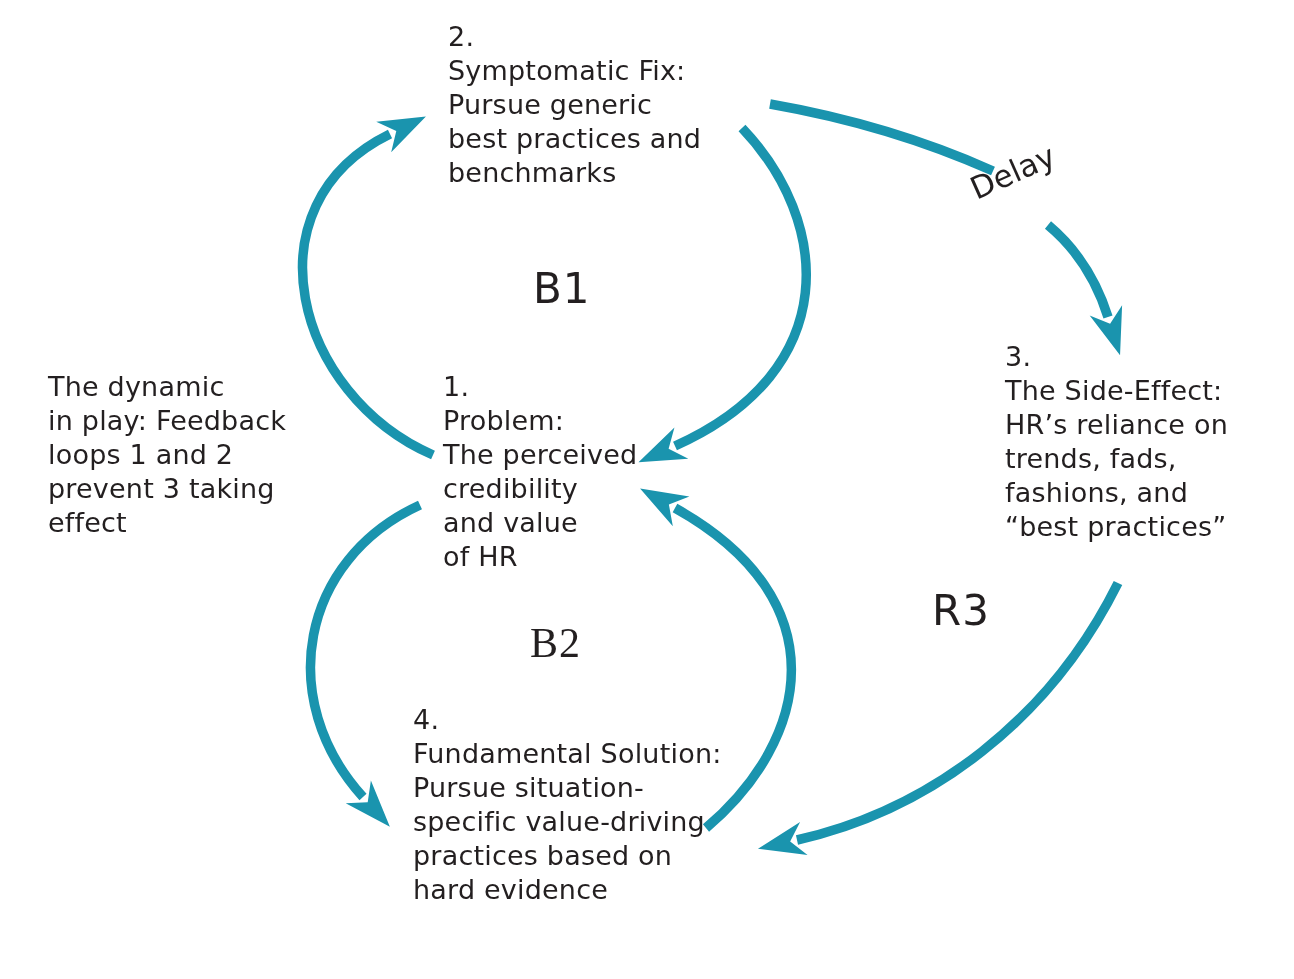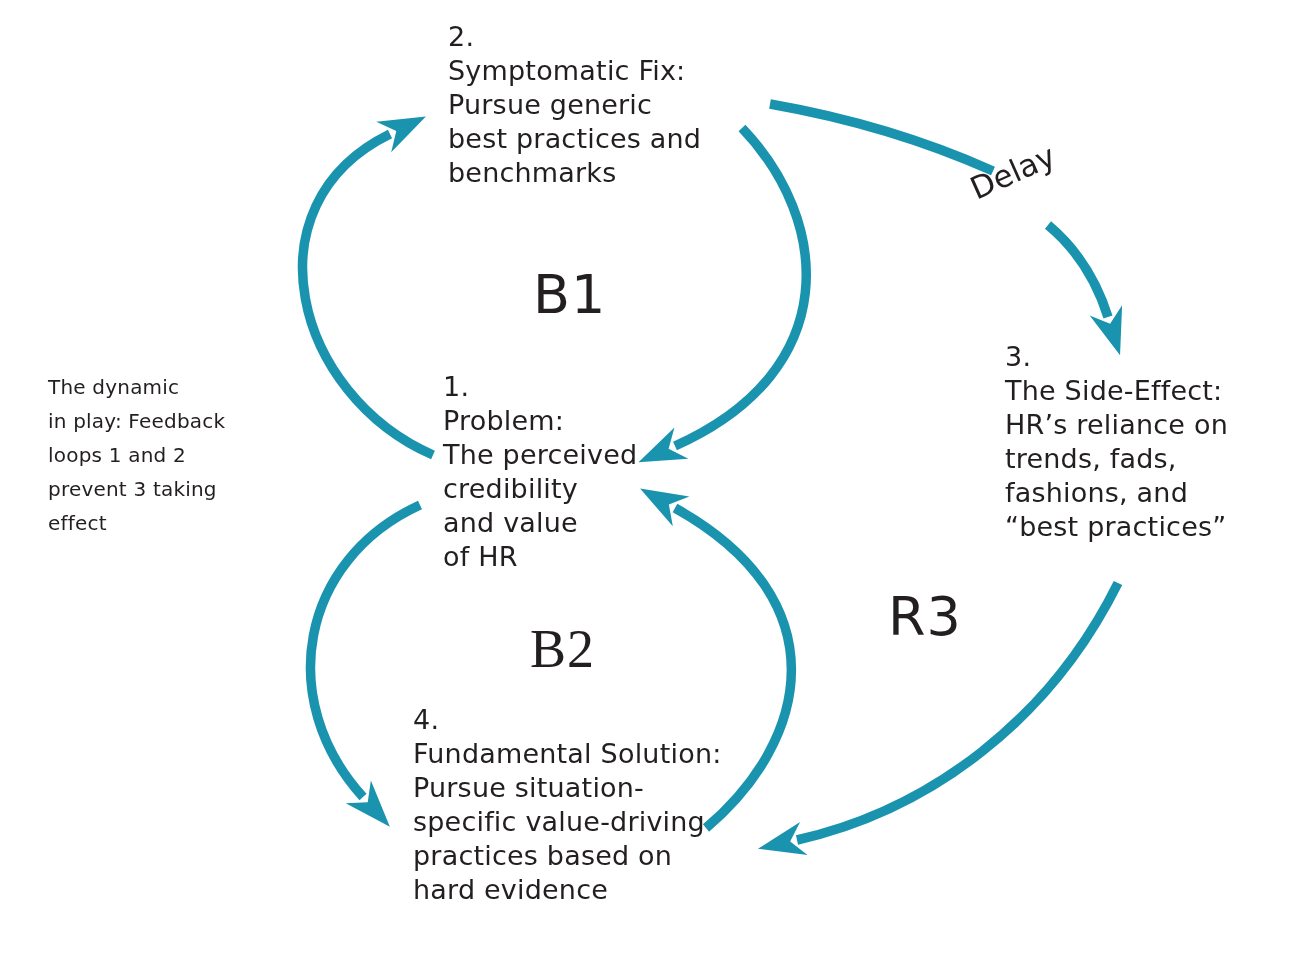--- a/index.html
+++ b/index.html
@@ -30,48 +30,48 @@
   .ah-fill { fill: var(--arrow); }
   .node {
     position: absolute;
     font-size: 27px;
     line-height: 34px;
     white-space: pre-line;
     letter-spacing: 0.2px;
   }
   .loop-label {
     position: absolute;
-    font-size: 54px;
+    font-size: 42px;
     line-height: 1;
     letter-spacing: 1px;
   }
   .delay-label {
     position: absolute;
     left: 972px;
     top: 172px;
     font-size: 31px;
     transform: rotate(-24deg);
     transform-origin: left center;
   }
   .annotation {
     position: absolute;
     left: 48px;
     top: 370px;
-    font-size: 20px;
+    font-size: 27px;
     line-height: 34px;
     white-space: pre-line;
     letter-spacing: 0.2px;
   }
   .n1 { left: 443px; top: 370px; width: 200px; }
   .n2 { left: 448px; top: 20px;  width: 300px; }
   .n3 { left: 1005px; top: 340px; width: 280px; }
   .n4 { left: 413px; top: 703px; width: 340px; }
   .b1 { left: 533px; top: 268px; }
   .b2 { left: 530px; top: 622px; font-family: Liberation Serif, serif; }
-  .r3 { left: 888px; top: 590px; }
+  .r3 { left: 932px; top: 590px; }
 </style>
 </head>
 <body>
 
 <div class="stage">
 
   <svg class="arrow-layer" viewBox="0 0 1294 979" xmlns="http://www.w3.org/2000/svg">
     <defs>
       <marker id="ah" markerUnits="userSpaceOnUse" markerWidth="50" markerHeight="40" refX="8" refY="20" orient="auto">
         <path class="ah-fill" d="M1 3 L48 20 L1 37 L15 20 Z"></path>

